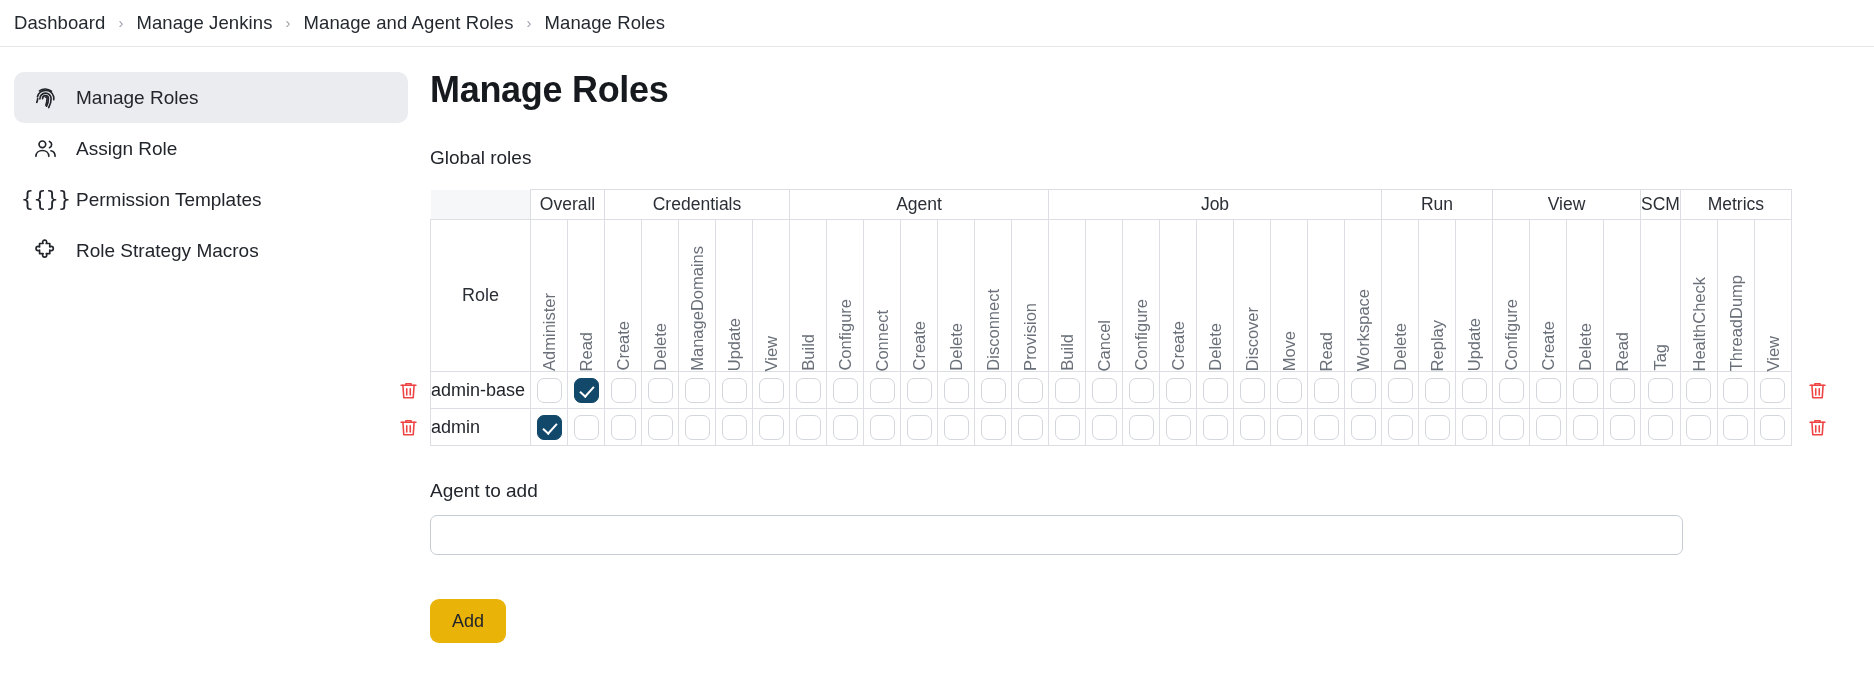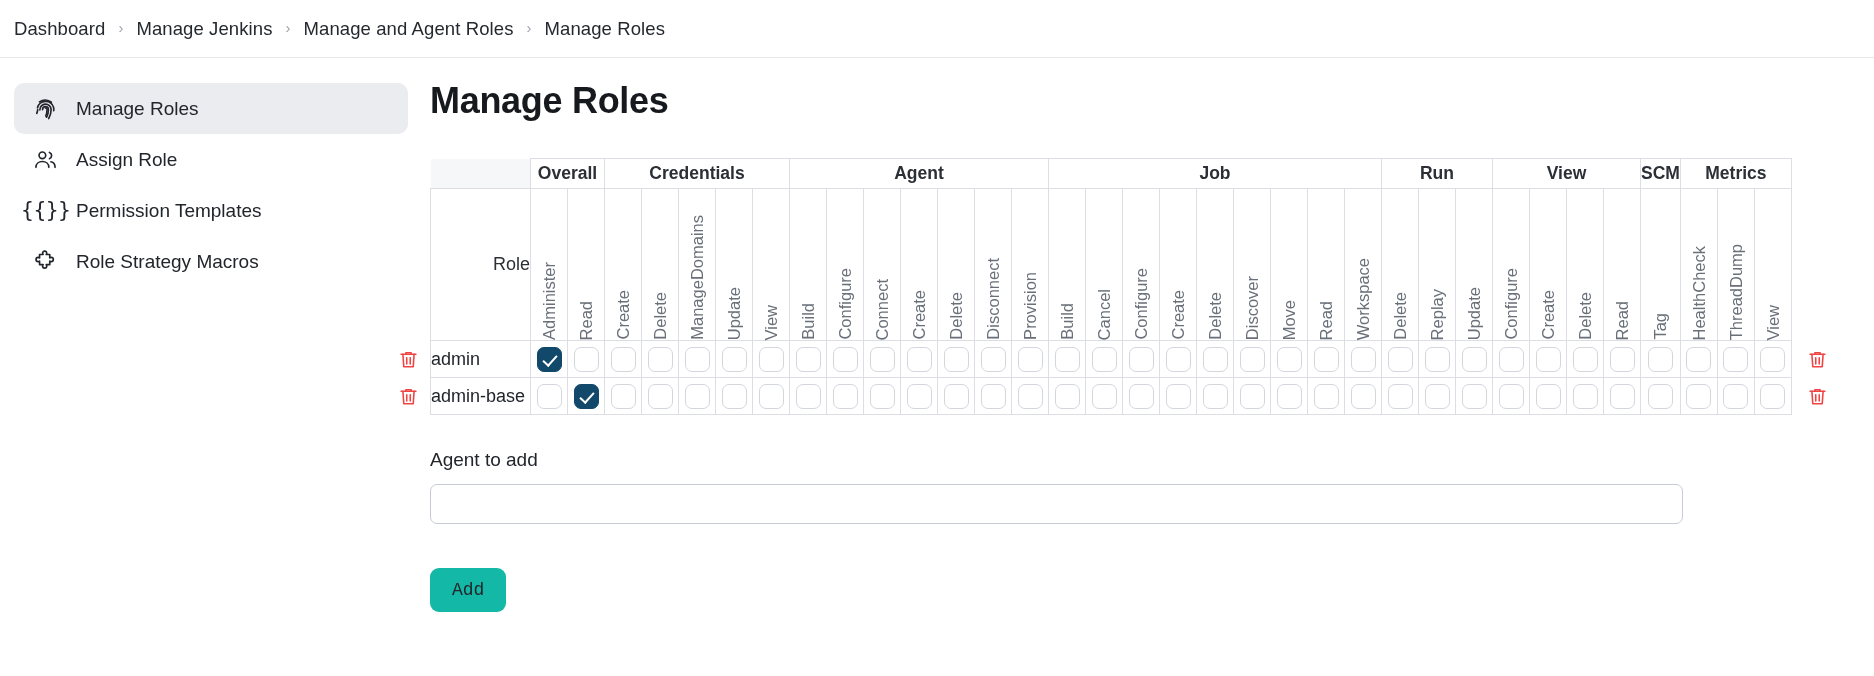--- a/index.html
+++ b/index.html
@@ -7,21 +7,21 @@
     margin: 0; padding: 0;
     width: 1874px; height: 676px;
     background: #fff;
     font-family: "Liberation Sans", sans-serif;
     color: #1f2937;
     overflow: hidden;
   }
 
   
   .breadcrumb-bar {
-    height: 58px;
+    height: 47px;
     display: flex;
     align-items: center;
     padding-left: 14px;
     border-bottom: 1px solid #e8e8ec;
     background: #fff;
   }
   .crumb {
     font-size: 18.5px;
     color: #24292f;
     letter-spacing: .1px;
@@ -108,21 +108,21 @@
     background: #fff;
   }
   table.matrix th, table.matrix td {
     border: 1px solid #dcdee3;
     padding: 0;
     background: #fff;
   }
   
   .grp-row th {
     background: #f6f7f9;
-    font-weight: 700;
+    font-weight: 400;
     font-size: 17.5px;
     color: #2b2f36;
     height: 30px;
     text-align: center;
     white-space: nowrap;
     padding: 0 4px;
   }
   .grp-row th.corner {
     background: #f6f7f9;
     border-left: none;
@@ -133,21 +133,21 @@
     background: #f6f7f9;
     font-weight: 400;
     height: 152px;
     width: 36px;
     vertical-align: bottom;
     padding-bottom: 6px;
   }
   .vert-row th.rolecell {
     width: 100px;
     vertical-align: middle;
-    text-align: right;
+    text-align: center;
     font-size: 18px;
     color: #2b2f36;
   }
   .vtext {
     writing-mode: vertical-rl;
     text-orientation: mixed;
     transform: rotate(180deg);
     font-size: 16.5px;
     color: #6a7079;
     white-space: nowrap;
@@ -228,24 +228,24 @@
     color: #22262c;
     background: #fff;
     outline: none;
   }
   .add-btn {
     margin-top: 44px;
     height: 44px;
     padding: 0 22px;
     border: none;
     border-radius: 9px;
-    background: #14b8a6;
+    background: #eab308;
     color: #22262c;
     font-size: 18px;
-    font-family: Liberation Mono, monospace;
+    font-family: Liberation Sans, sans-serif;
     cursor: pointer;
   }
 
   
   .watermark {
     position: absolute;
     right: 16px;
     bottom: 12px;
     font-size: 33px;
     color: #e3e4e7;
@@ -310,20 +310,21 @@
         <svg width="25" height="25" viewBox="0 0 24 24" fill="none" stroke="currentColor" stroke-width="1.6" stroke-linejoin="round">
           <path d="M9.3 3.4a2 2 0 0 1 3.9.5c0 .5-.2 1-.5 1.4h3.4v3.3c.4-.3.9-.5 1.4-.5a2 2 0 0 1 0 4c-.5 0-1-.2-1.4-.5v3.4h-3.4c.3.4.5.9.5 1.4a2 2 0 0 1-4 0c0-.5.2-1 .5-1.4H6.3v-3.4c-.4.3-.9.5-1.4.5a2 2 0 0 1 0-4c.5 0 1 .2 1.4.5V5.3h3.4c-.3-.4-.5-.9-.4-1.9z"></path>
         </svg>
       </span>
       <span class="side-label">Role Strategy Macros</span>
     </div>
   </nav>
 
   <main class="main">
     <h1 class="page-title">Manage Roles</h1>
+    <div class="section-label">Global roles</div>
 
     <div class="table-wrap">
       <div class="side-trash-col left" id="trash-left">
           <span class="trash" style="top: 187px;">
             <svg width="21" height="21" viewBox="0 0 24 24" fill="none" stroke="currentColor" stroke-width="1.8" stroke-linecap="round" stroke-linejoin="round">
   <path d="M3.5 6h17"></path>
               <path d="M9 6V4.2h6V6"></path>
   <path d="M5.6 6l1 14.2h10.8L18.4 6"></path>
   <path d="M10 10v7M14 10v7"></path>
             </svg>
@@ -470,60 +471,60 @@
               <th>
                 <span class="vtext">ThreadDump</span>
               </th>
               <th>
                 <span class="vtext">View</span>
               </th>
             </tr>
         </thead>
         <tbody id="rows-body">
             <tr class="data-row">
+              <td class="rolename">admin-base</td>
+              <td class="cb-cell"><span class="cb"></span></td>
+              <td class="cb-cell"><span class="cb checked"></span></td>
+              <td class="cb-cell"><span class="cb"></span></td>
+              <td class="cb-cell"><span class="cb"></span></td>
+              <td class="cb-cell"><span class="cb"></span></td>
+              <td class="cb-cell"><span class="cb"></span></td>
+              <td class="cb-cell"><span class="cb"></span></td>
+              <td class="cb-cell"><span class="cb"></span></td>
+              <td class="cb-cell"><span class="cb"></span></td>
+              <td class="cb-cell"><span class="cb"></span></td>
+              <td class="cb-cell"><span class="cb"></span></td>
+              <td class="cb-cell"><span class="cb"></span></td>
+              <td class="cb-cell"><span class="cb"></span></td>
+              <td class="cb-cell"><span class="cb"></span></td>
+              <td class="cb-cell"><span class="cb"></span></td>
+              <td class="cb-cell"><span class="cb"></span></td>
+              <td class="cb-cell"><span class="cb"></span></td>
+              <td class="cb-cell"><span class="cb"></span></td>
+              <td class="cb-cell"><span class="cb"></span></td>
+              <td class="cb-cell"><span class="cb"></span></td>
+              <td class="cb-cell"><span class="cb"></span></td>
+              <td class="cb-cell"><span class="cb"></span></td>
+              <td class="cb-cell"><span class="cb"></span></td>
+              <td class="cb-cell"><span class="cb"></span></td>
+              <td class="cb-cell"><span class="cb"></span></td>
+              <td class="cb-cell"><span class="cb"></span></td>
+              <td class="cb-cell"><span class="cb"></span></td>
+              <td class="cb-cell"><span class="cb"></span></td>
+              <td class="cb-cell"><span class="cb"></span></td>
+              <td class="cb-cell"><span class="cb"></span></td>
+              <td class="cb-cell"><span class="cb"></span></td>
+              <td class="cb-cell"><span class="cb"></span></td>
+              <td class="cb-cell"><span class="cb"></span></td>
+              <td class="cb-cell"><span class="cb"></span></td>
+            </tr>
+            <tr class="data-row">
               <td class="rolename">admin</td>
               <td class="cb-cell"><span class="cb checked"></span></td>
               <td class="cb-cell"><span class="cb"></span></td>
-              <td class="cb-cell"><span class="cb"></span></td>
-              <td class="cb-cell"><span class="cb"></span></td>
-              <td class="cb-cell"><span class="cb"></span></td>
-              <td class="cb-cell"><span class="cb"></span></td>
-              <td class="cb-cell"><span class="cb"></span></td>
-              <td class="cb-cell"><span class="cb"></span></td>
-              <td class="cb-cell"><span class="cb"></span></td>
-              <td class="cb-cell"><span class="cb"></span></td>
-              <td class="cb-cell"><span class="cb"></span></td>
-              <td class="cb-cell"><span class="cb"></span></td>
-              <td class="cb-cell"><span class="cb"></span></td>
-              <td class="cb-cell"><span class="cb"></span></td>
-              <td class="cb-cell"><span class="cb"></span></td>
-              <td class="cb-cell"><span class="cb"></span></td>
-              <td class="cb-cell"><span class="cb"></span></td>
-              <td class="cb-cell"><span class="cb"></span></td>
-              <td class="cb-cell"><span class="cb"></span></td>
-              <td class="cb-cell"><span class="cb"></span></td>
-              <td class="cb-cell"><span class="cb"></span></td>
-              <td class="cb-cell"><span class="cb"></span></td>
-              <td class="cb-cell"><span class="cb"></span></td>
-              <td class="cb-cell"><span class="cb"></span></td>
-              <td class="cb-cell"><span class="cb"></span></td>
-              <td class="cb-cell"><span class="cb"></span></td>
-              <td class="cb-cell"><span class="cb"></span></td>
-              <td class="cb-cell"><span class="cb"></span></td>
-              <td class="cb-cell"><span class="cb"></span></td>
-              <td class="cb-cell"><span class="cb"></span></td>
-              <td class="cb-cell"><span class="cb"></span></td>
-              <td class="cb-cell"><span class="cb"></span></td>
-              <td class="cb-cell"><span class="cb"></span></td>
-              <td class="cb-cell"><span class="cb"></span></td>
-            </tr>
-            <tr class="data-row">
-              <td class="rolename">admin-base</td>
-              <td class="cb-cell"><span class="cb"></span></td>
-              <td class="cb-cell"><span class="cb checked"></span></td>
               <td class="cb-cell"><span class="cb"></span></td>
               <td class="cb-cell"><span class="cb"></span></td>
               <td class="cb-cell"><span class="cb"></span></td>
               <td class="cb-cell"><span class="cb"></span></td>
               <td class="cb-cell"><span class="cb"></span></td>
               <td class="cb-cell"><span class="cb"></span></td>
               <td class="cb-cell"><span class="cb"></span></td>
               <td class="cb-cell"><span class="cb"></span></td>
               <td class="cb-cell"><span class="cb"></span></td>
               <td class="cb-cell"><span class="cb"></span></td>

